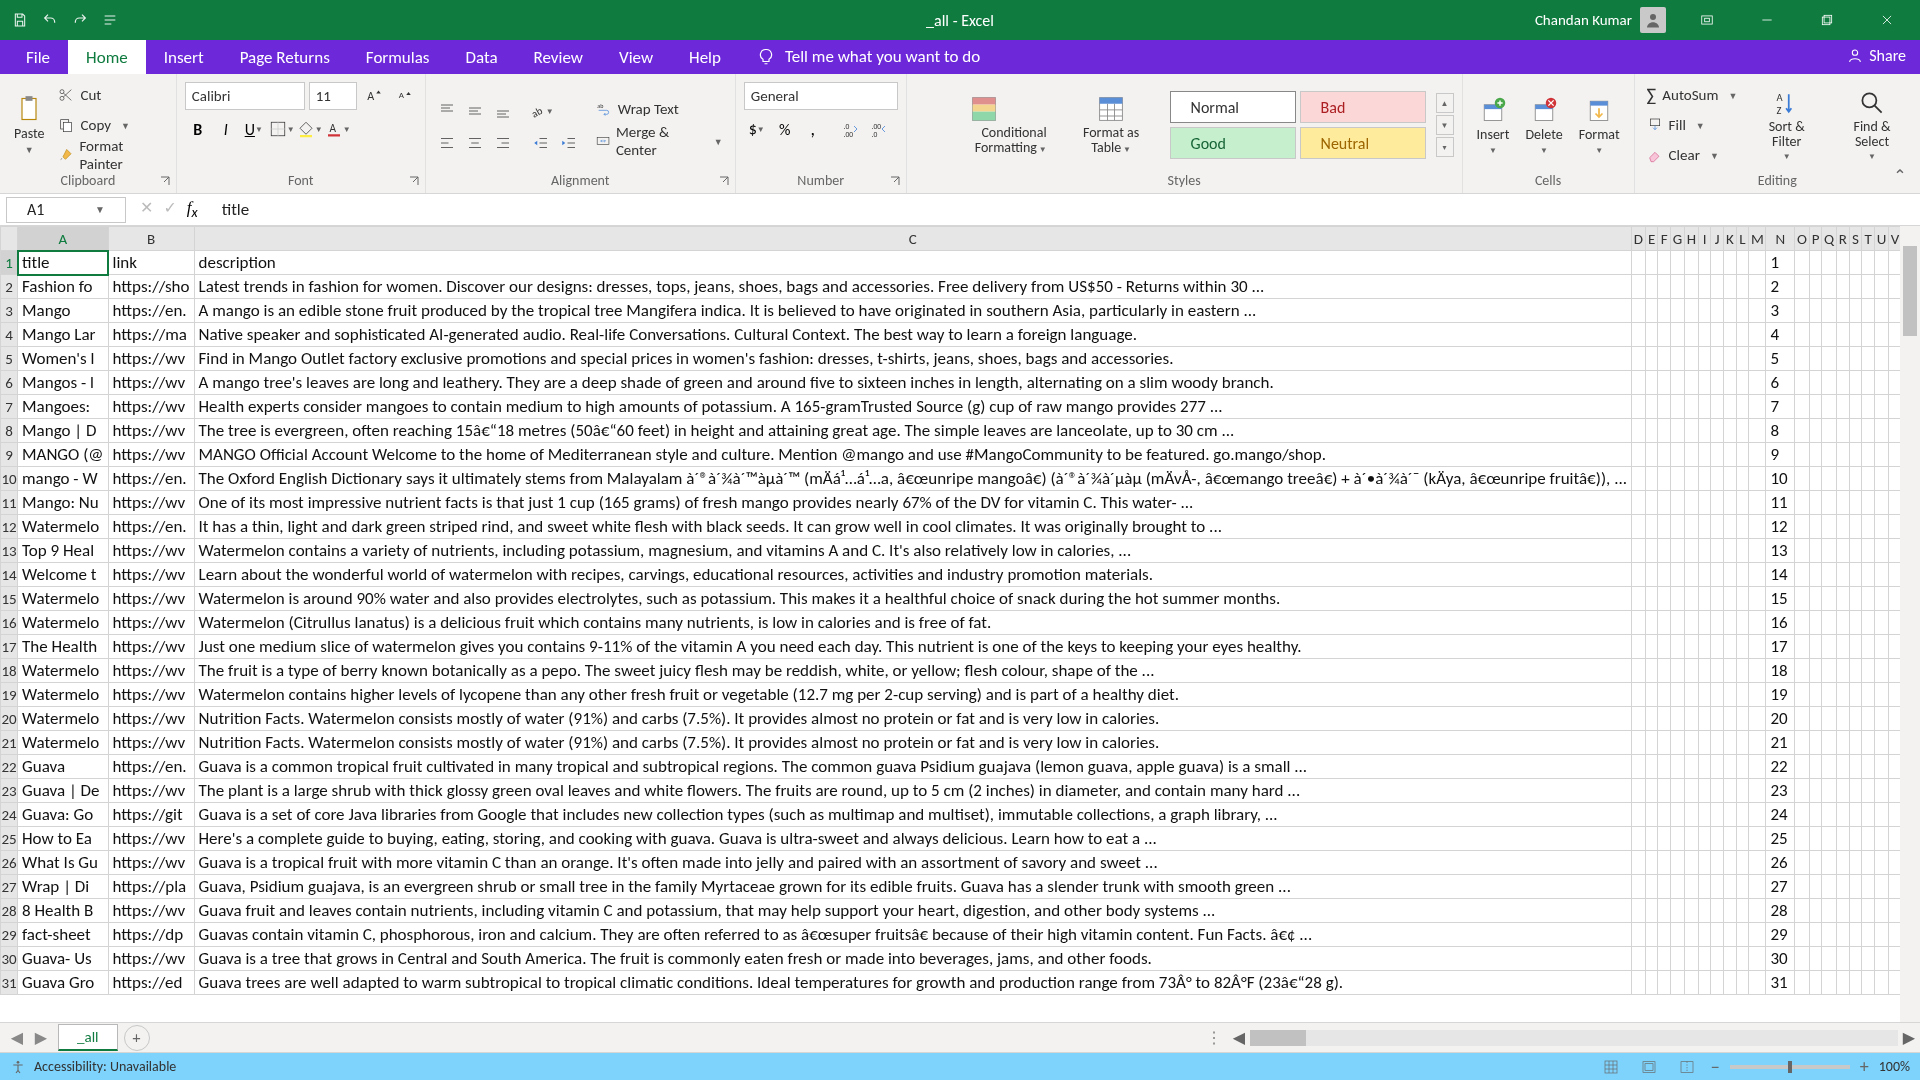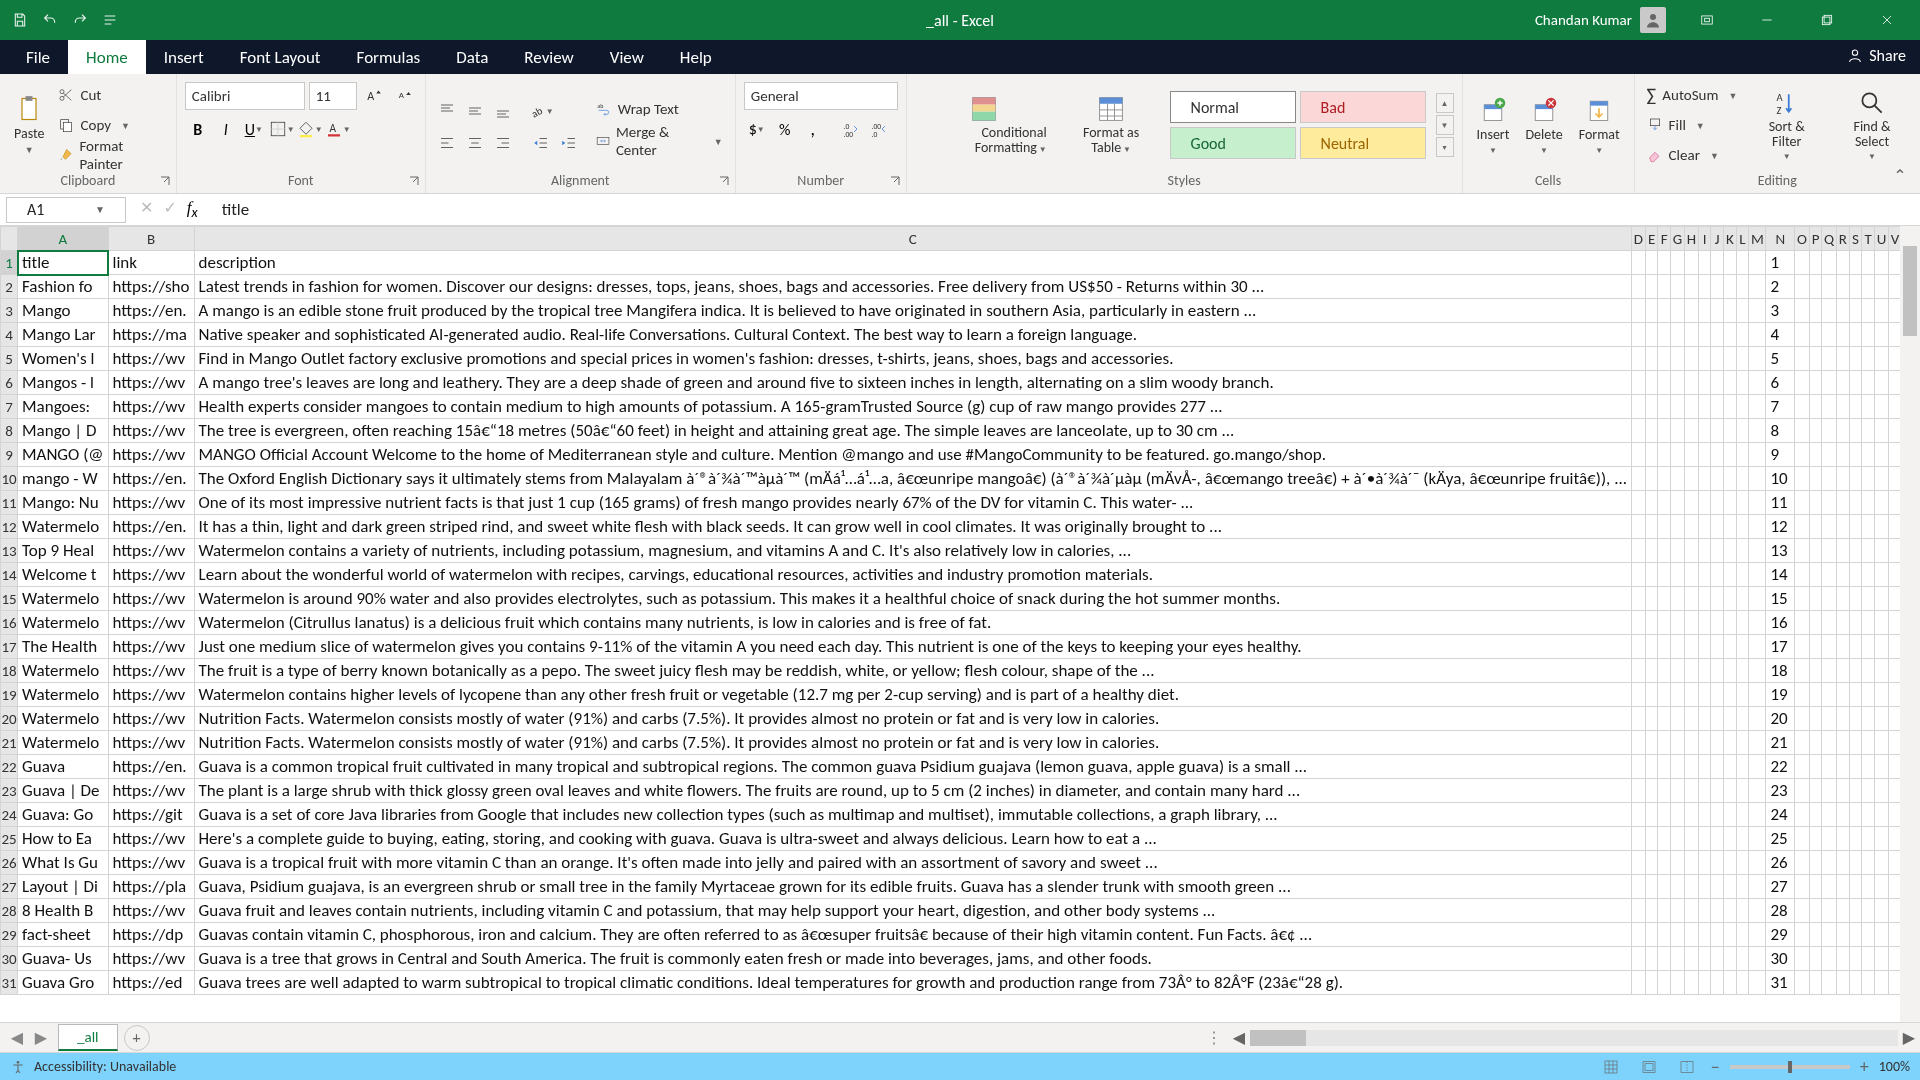--- a/index.html
+++ b/index.html
@@ -12,21 +12,21 @@
 .title-bar .qa svg { width:16px; height:16px; fill:#fff; }
 .title-bar .doc-title { position:absolute; left:50%; transform:translateX(-50%); font-size:16px; }
 .title-bar .right { margin-left:auto; display:flex; align-items:center; gap:2px; padding-right:4px; }
 .title-bar .user { display:flex; align-items:center; gap:8px; padding:0 10px; font-size:15px; }
 .title-bar .avatar { width:26px; height:26px; background:#c9c9c9; border-radius:2px; display:flex; align-items:center; justify-content:center; }
 .title-bar .avatar svg { width:18px; height:18px; fill:#666; }
 .title-bar .winbtn { width:58px; height:40px; display:flex; align-items:center; justify-content:center; }
 .title-bar .winbtn svg { width:14px; height:14px; stroke:#fff; fill:none; stroke-width:1.4; }
 
 
-.ribbon-tabs { height:34px; background:#0f172a; display:flex; align-items:flex-end; padding-left:8px; color:#fff; font-size:17px; position:relative; }
+.ribbon-tabs { height:34px; background:#6d28d9; display:flex; align-items:flex-end; padding-left:8px; color:#fff; font-size:17px; position:relative; }
 .ribbon-tabs .tab { padding:7px 18px 6px; cursor:default; }
 .ribbon-tabs .tab.file { font-weight:400; }
 .ribbon-tabs .tab.active { background:#fff; color:#0f7b3f; }
 .ribbon-tabs .tell { display:flex; align-items:center; gap:10px; padding:7px 18px; }
 .ribbon-tabs .tell svg { width:18px; height:18px; fill:#fff; }
 .ribbon-tabs .share { position:absolute; right:14px; top:6px; display:flex; align-items:center; gap:6px; font-size:16px; }
 .ribbon-tabs .share svg { width:16px; height:16px; fill:#fff; }
 
 
 .ribbon { height:120px; background:#f3f2f1; border-bottom:1px solid #d6d6d6; display:flex; position:relative; }
@@ -161,26 +161,32 @@
           <line x1="19" y1="5" x2="5" y2="19"></line>
         </svg>
       </div>
   </div>
 </div>
 
 <div class="ribbon-tabs">
   <div class="tab file">File</div>
   <div class="tab active">Home</div>
   <div class="tab">Insert</div>
-  <div class="tab">Font Layout</div>
+  <div class="tab">Page Returns</div>
   <div class="tab">Formulas</div>
   <div class="tab">Data</div>
   <div class="tab">Review</div>
   <div class="tab">View</div>
   <div class="tab">Help</div>
+  <div class="tell">
+    <svg viewBox="0 0 24 24">
+        <path d="M12 2a7 7 0 00-4 13v3h8v-3a7 7 0 00-4-13zM10 21h4" fill="none" stroke="#fff" stroke-width="1.6"></path>
+      </svg>
+    <span>Tell me what you want to do</span>
+  </div>
   <div class="share">
     <svg viewBox="0 0 24 24">
         <path d="M12 3a4 4 0 100 8 4 4 0 000-8zM4 21c0-3 4-5 8-5s8 2 8 5" fill="none" stroke="#fff" stroke-width="1.6"></path>
       </svg>
     <span>Share</span>
   </div>
 </div>
 
 <div class="ribbon">
 
@@ -1253,21 +1259,21 @@
             <td></td>
             <td></td>
             <td></td>
             <td></td>
             <td></td>
             <td></td>
             <td></td>
           </tr>
           <tr>
             <th class="row-head">27</th>
-            <td>Layout | Di</td>
+            <td>Wrap | Di</td>
             <td>https://pla</td>
             <td class="overflow">Guava, Psidium guajava, is an evergreen shrub or small tree in the family Myrtaceae grown for its edible fruits. Guava has a slender trunk with smooth green ...</td>
             <td></td>
             <td></td>
             <td></td>
             <td></td>
             <td></td>
             <td></td>
             <td></td>
             <td></td>

